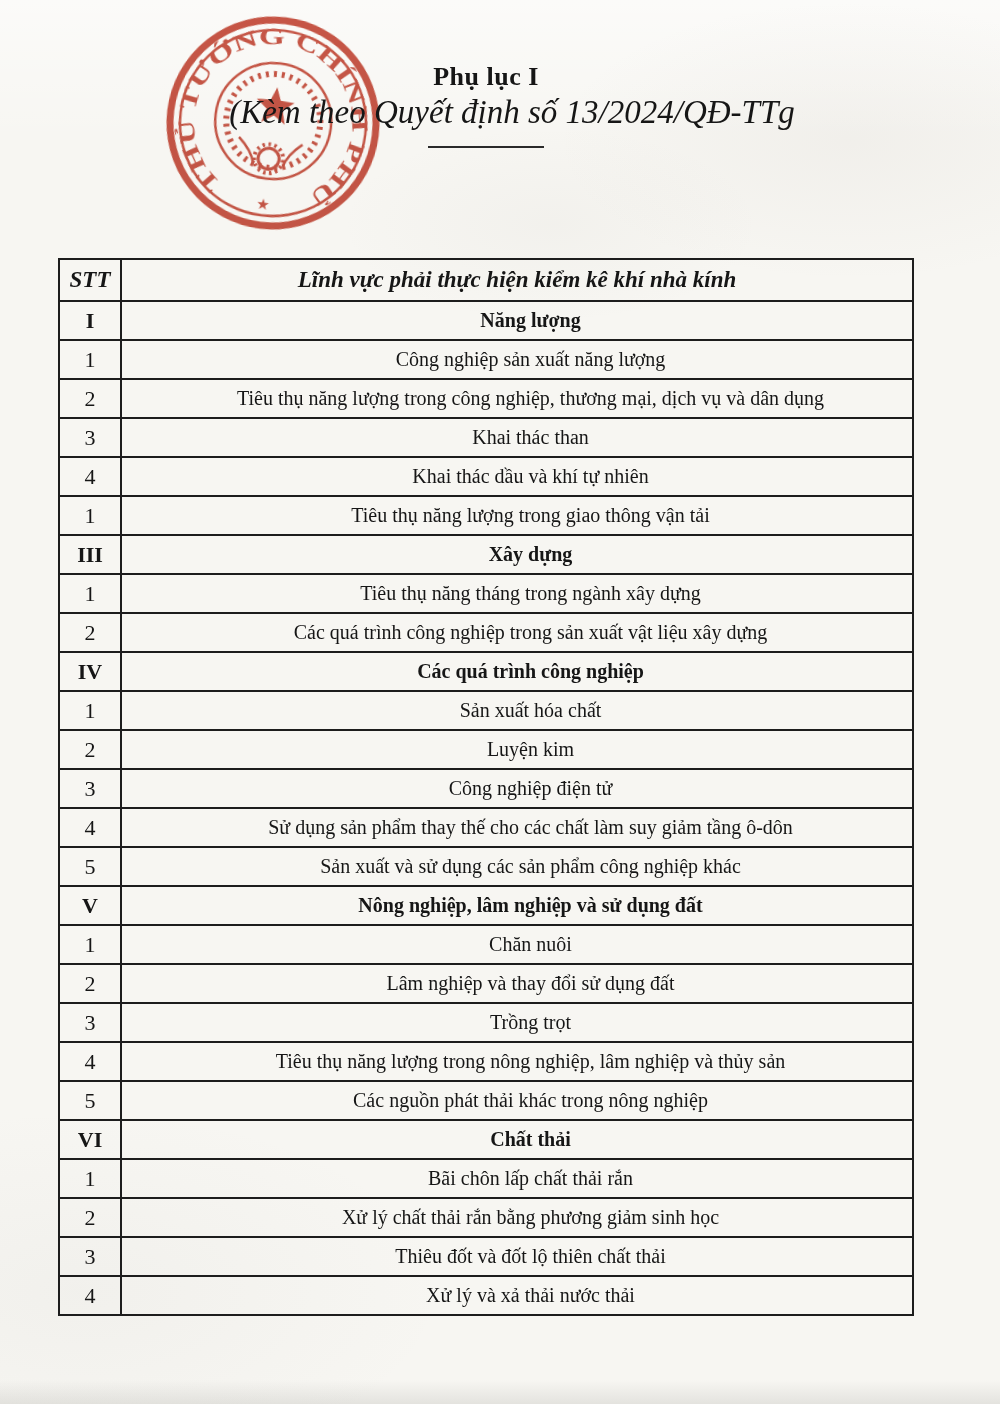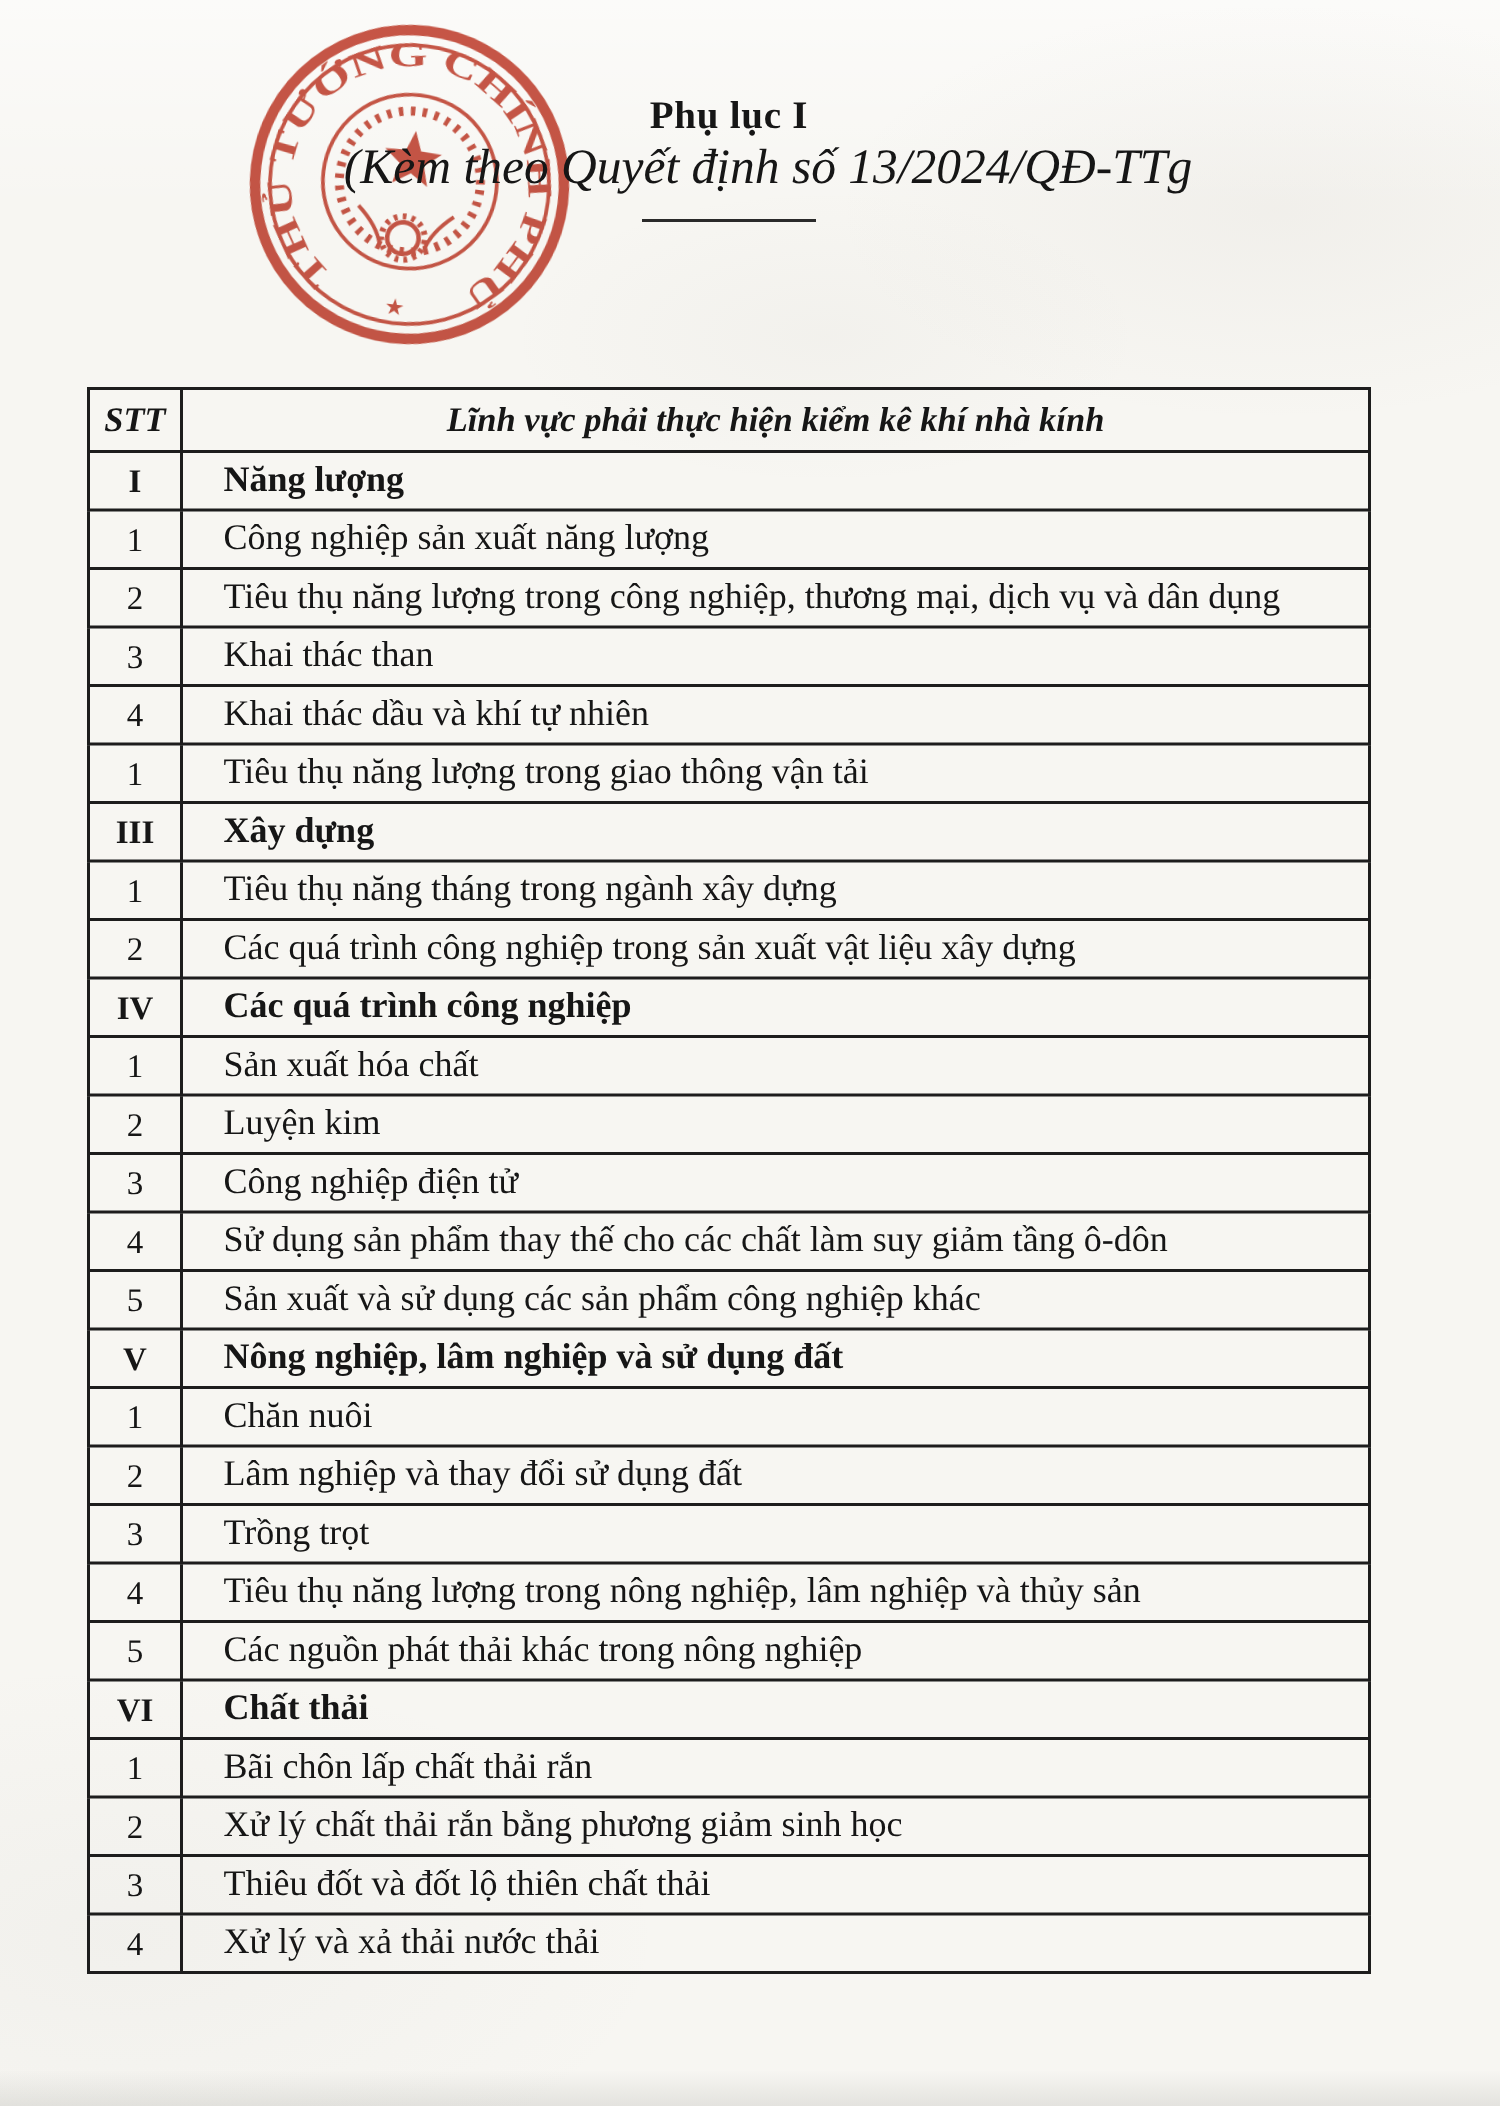--- a/index.html
+++ b/index.html
@@ -85,21 +85,21 @@
   }
   thead tr{height:42px;font-style:italic;}
   tbody tr{height:39px;}
   th{
     font-size:23px;font-weight:bold;text-align:center;
   }
   td.no{
     font-size:22px;text-align:center;
   }
   td.label{
-    font-size:24px;text-align:left;padding-left:27px;
+    font-size:20px;text-align:center;padding-left:27px;
   }
   tr.section td{font-weight:bold;}
 </style>
 </head>
 <body>
 
 <div class="page">
 
   <div class="stamp">
     <svg viewBox="0 0 220 220">

